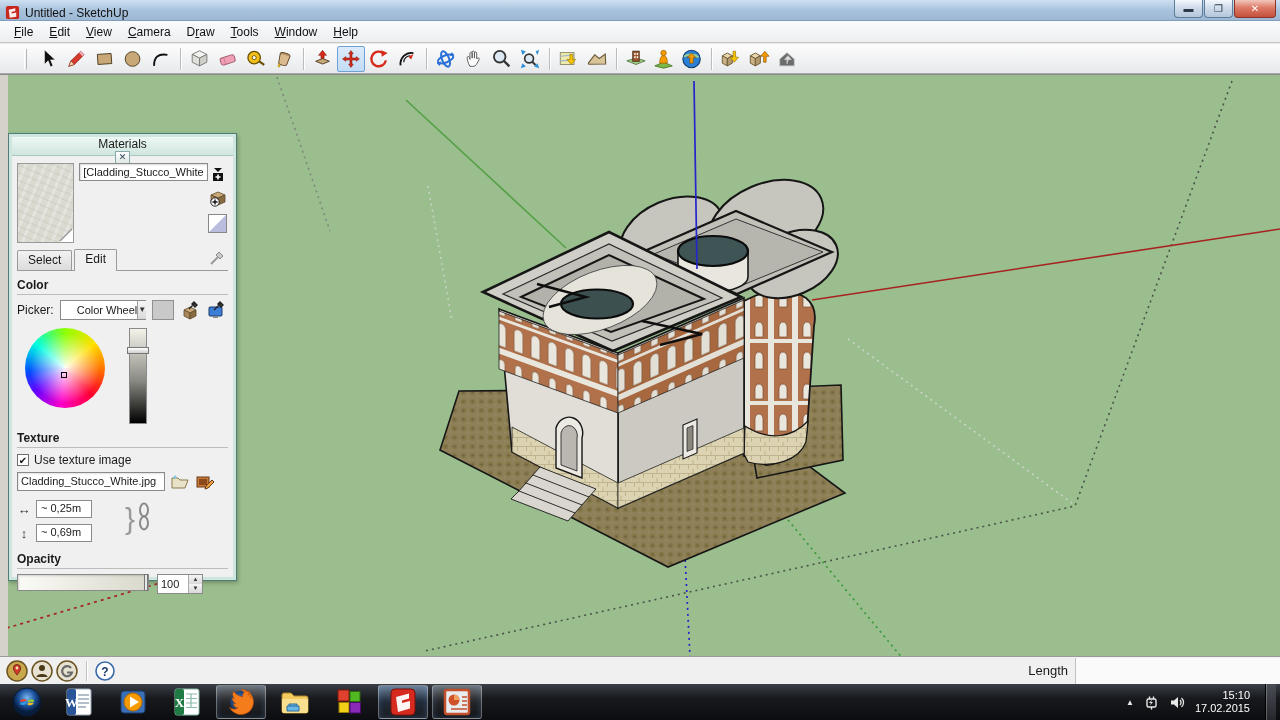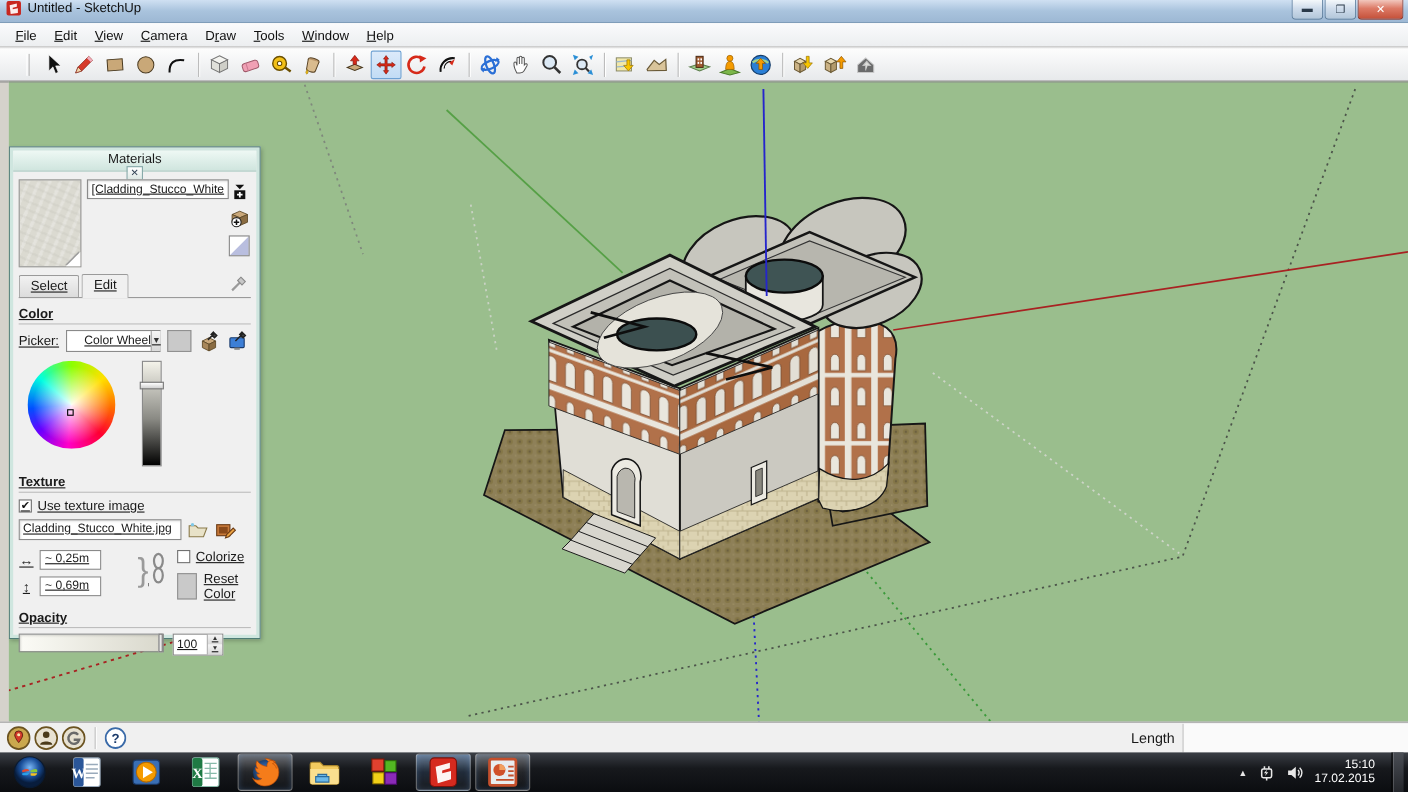--- a/index.html
+++ b/index.html
@@ -3,21 +3,21 @@
 <meta charset="utf-8">
 <style>
   * { margin:0; padding:0; box-sizing:border-box; }
   html,body { width:1280px; height:720px; overflow:hidden;
     font-family:"Liberation Sans", sans-serif; font-size:12px; color:#1a1a1a; }
   #app { position:relative; width:1280px; height:720px; background:#e8e8e8; }
 
   
   .titlebar { position:absolute; left:0; top:0; width:1280px; height:21px;
     background:linear-gradient(#cfe0f2,#a9c3dd 50%,#9db8d4);
-    border-bottom:1px solid #7f9db9; display:flex; align-items:flex-start; padding-left:5px; }
+    border-bottom:1px solid #7f9db9; display:flex; align-items:flex-end; padding-left:5px; }
   .titlebar .appicon { width:15px; height:15px; margin-right:5px; }
   .titlebar .title { font-size:12px; color:#101010; }
   .winbtns { position:absolute; right:4px; top:0; display:flex; }
   .winbtn { width:29px; height:18px; margin-left:1px; border:1px solid #5e7d9b; border-top:none;
     border-radius:0 0 4px 4px; background:linear-gradient(#f4f8fb,#cfdceb 45%,#b3c7da);
     display:flex; align-items:center; justify-content:center; font-size:10px; color:#2a3a4a; }
   .winbtn.close { width:42px; background:linear-gradient(#f2c7bd,#dd7a66 45%,#c4513a); color:#fff; border-color:#8a3326; }
 
   
   .menubar { position:absolute; left:0; top:21px; width:1280px; height:22px;
@@ -44,21 +44,21 @@
   .viewport > svg.scene { position:absolute; left:0; top:0; }
 
   
   .mat-panel { position:absolute; left:0; top:58px; width:229px; height:448px;
     background:#f0f0f0; border:1px solid #4e7c76; box-shadow:inset 0 0 0 3px #cfe6df, 1px 2px 4px rgba(0,0,0,.25); }
   .mat-title { height:19px; margin:3px; background:linear-gradient(#eef8f4,#cfe5de);
     display:flex; align-items:center; padding:0 4px; border-bottom:1px solid #a8c8c0;flex-direction:column; }
   .mat-title .t { flex:1; font-size:12px; }
   .mat-close { width:15px; height:13px; border:1px solid #8aa; background:linear-gradient(#fff,#dde8e4);
     font-size:9px; line-height:11px; text-align:center; color:#345; }
-  .mat-body { padding:4px 8px 0 8px;text-decoration:underline; }
+  .mat-body { padding:4px 8px 0 8px; }
   .mat-preview-row { display:flex; }
   .mat-swatch { width:62px; height:80px; border:1px solid #9a9a9a; position:relative;
     background:
       repeating-linear-gradient(23deg, rgba(160,160,150,.12) 0 2px, rgba(0,0,0,0) 2px 7px),
       repeating-linear-gradient(-67deg, rgba(255,255,255,.25) 0 3px, rgba(0,0,0,0) 3px 9px),
       #dbdad1; }
   .mat-swatch .fold { position:absolute; right:0; bottom:0; width:0; height:0;
     border-left:13px solid transparent; border-bottom:13px solid #fff; filter:drop-shadow(-1px -1px 0 #9a9a9a); }
   .mat-name-col { flex:1; padding-left:5px; }
   .mat-name-field { height:18px; border:1px solid #8a8a8a; background:#fff; padding:2px 3px;
@@ -579,30 +579,20 @@
             <div class="dim-row">
               <span class="dim-arrow">↕</span>
               <div class="dim-field">~ 0,69m</div>
             </div>
           </div>
           <span class="brace">}</span>
           <svg class="chain" width="14" height="40" viewBox="0 0 14 40">
             <ellipse cx="7" cy="13" rx="4" ry="6.5" fill="none" stroke="#8a8a8a" stroke-width="2"></ellipse>
             <ellipse cx="7" cy="26" rx="4" ry="6.5" fill="none" stroke="#8a8a8a" stroke-width="2"></ellipse>
           </svg>
-          <div class="dims-right">
-            <div class="chk-row" style="margin-top:2px;">
-              <div class="chk"></div>
-              <span>Colorize</span>
-            </div>
-            <div class="reset-row">
-              <div class="reset-swatch"></div>
-              <span>Reset Color</span>
-            </div>
-          </div>
         </div>
 
         <div class="sec-head">Opacity</div>
         <div class="sec-rule"></div>
         <div class="opacity-row">
           <div class="opacity-track">
             <div class="opacity-thumb"></div>
           </div>
           <div class="spinbox">
             <div class="num">100</div>

